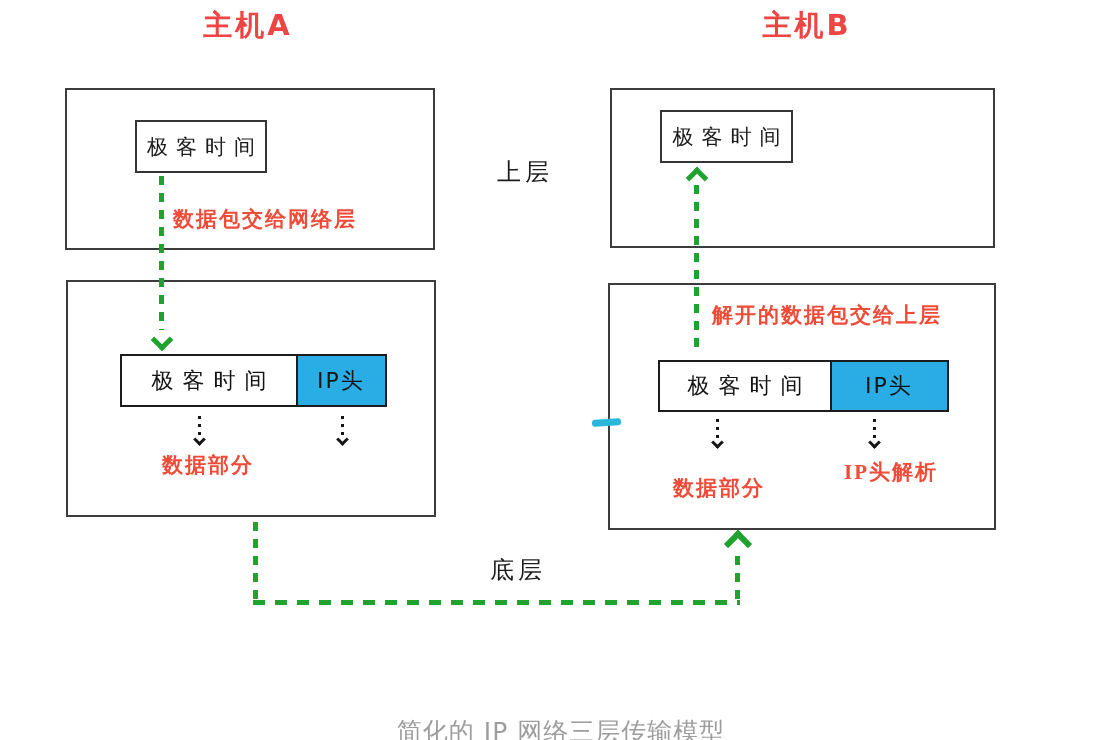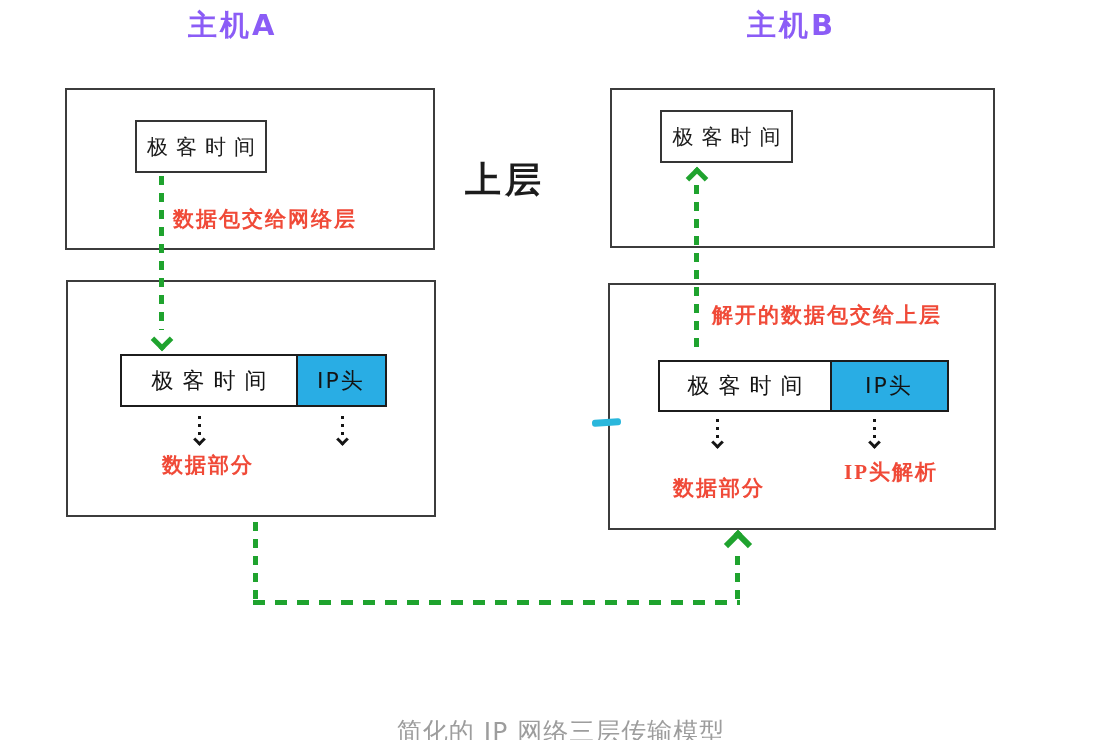--- a/index.html
+++ b/index.html
@@ -7,22 +7,22 @@
     --note-red:#f04a38;
     --ip-header-blue:#29ade4;
     --caption-gray:#9d9d9d;
     --tick-cyan:#2ab7dc;
   }
   html,body{margin:0;padding:0;background:#fff;}
   #stage{
     position:relative;width:1100px;height:740px;background:#ffffff;overflow:hidden;
     font-family:"DejaVu Sans",sans-serif;color:#1e1e1e;
   }
-  .hostlab{position:absolute;font-size:29px;font-weight:600;letter-spacing:3px;color:#8b5cf6;}
-  .layerlab{position:absolute;font-size:36px;font-weight:700;text-align:left;letter-spacing:4px;color:#1c1c1c;}
+  .hostlab{position:absolute;font-size:29px;font-weight:600;text-align:center;letter-spacing:3px;color:#ef4444;}
+  .layerlab{position:absolute;font-size:24px;font-weight:400;text-align:center;letter-spacing:4px;color:#1c1c1c;}
   .obox{position:absolute;border:2.5px solid #3c3c3c;background:#fff;box-sizing:border-box;}
   .ibox{position:absolute;border:2.5px solid #353535;background:#fff;box-sizing:border-box;
         display:flex;align-items:center;justify-content:center;
         font-size:21px;letter-spacing:8px;text-indent:8px;color:#1b1b1b;}
   .packet{position:absolute;display:flex;}
   .pseg{display:flex;align-items:center;justify-content:center;border:2.5px solid #1c1c1c;
         box-sizing:border-box;font-size:22px;color:#141414;}
   .pseg.payload{background:#fff;letter-spacing:9px;text-indent:9px;}
   .pseg.header{background:var(--ip-header-blue);margin-left:-2.5px;letter-spacing:2px;font-weight:500;}
   .gdash-v{position:absolute;width:5px;
@@ -44,20 +44,21 @@
 </style>
 </head>
 <body>
 
 <div id="stage">
 
   <div class="hostlab" style="left:188px;top:6px;width:120px;">主机A</div>
   <div class="hostlab" style="left:747px;top:6px;width:120px;">主机B</div>
 
   <div class="layerlab" style="left:465px;top:156px;width:120px;">上层</div>
+  <div class="layerlab" style="left:458px;top:554px;width:120px;">底层</div>
 
   <div class="obox" style="left:65px;top:88px;width:370px;height:162px;"></div>
   <div class="ibox" style="left:135px;top:120px;width:132px;height:53px;">极客时间</div>
 
   <div class="obox" style="left:66px;top:280px;width:370px;height:237px;"></div>
 
   <div class="gdash-v" style="left:159px;top:176px;height:154px;"></div>
   <div class="chev gdown" style="left:154px;top:332px;"></div>
   <div class="note" style="left:173px;top:205px;">数据包交给网络层</div>
 

